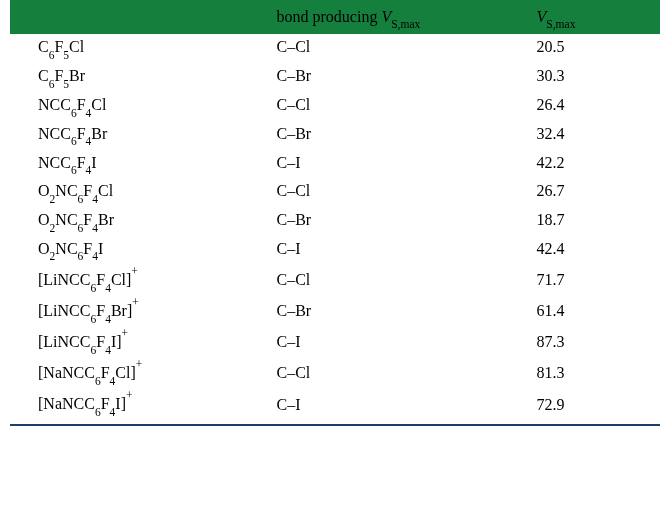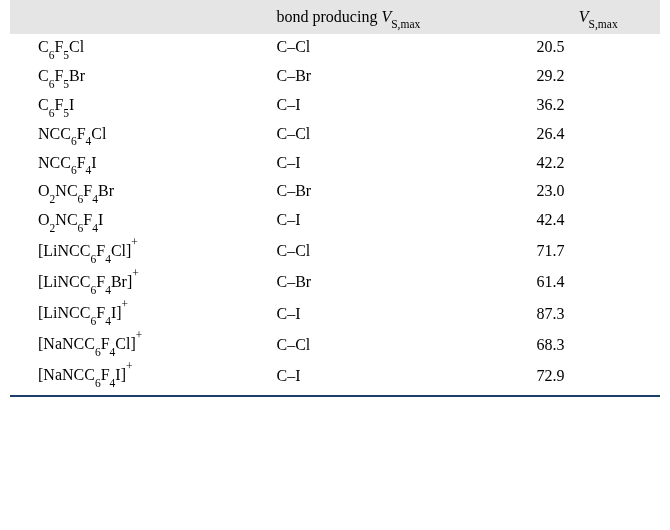--- a/index.html
+++ b/index.html
@@ -14,29 +14,29 @@
     width: 670px;
     box-sizing: border-box;
     padding: 0 10px 8px 10px;
   }
   table {
     width: 100%;
     border-collapse: collapse;
     table-layout: fixed;
   }
   thead tr {
-    background: #e5e5e5;
+    background: #15803d;
   }
   thead th {
     font-weight: normal;
     padding: 8px 0 6px 0;
   }
   thead th.col-donor { width: 41%; }
   thead th.col-bond  { width: 40%; text-align: left; }
-  thead th.col-val   { width: 19%; text-align: center; }
+  thead th.col-val   { width: 19%; text-align: left; }
   tbody td {
     padding: 4.3px 0;
     vertical-align: baseline;
     margin-top: 16px;
   }
   td.donor {
     padding-left: 28px;
   }
   td.bond { }
   td.val  { }
@@ -74,41 +74,46 @@
     </thead>
     <tbody>
     <tr>
           <td class="donor">C<sub>6</sub>F<sub>5</sub>Cl</td>
           <td class="bond">C–Cl</td>
           <td class="val">20.5</td>
         </tr>
         <tr>
           <td class="donor">C<sub>6</sub>F<sub>5</sub>Br</td>
           <td class="bond">C–Br</td>
-          <td class="val">29.2</td>
-        </tr>
-        <tr>
-          <td class="donor">C<sub>6</sub>F<sub>5</sub>I</td>
-          <td class="bond">C–I</td>
-          <td class="val">36.2</td>
+          <td class="val">30.3</td>
         </tr>
         <tr>
           <td class="donor">NCC<sub>6</sub>F<sub>4</sub>Cl</td>
           <td class="bond">C–Cl</td>
           <td class="val">26.4</td>
         </tr>
         <tr>
+          <td class="donor">NCC<sub>6</sub>F<sub>4</sub>Br</td>
+          <td class="bond">C–Br</td>
+          <td class="val">32.4</td>
+        </tr>
+        <tr>
           <td class="donor">NCC<sub>6</sub>F<sub>4</sub>I</td>
           <td class="bond">C–I</td>
           <td class="val">42.2</td>
         </tr>
         <tr>
+          <td class="donor">O<sub>2</sub>NC<sub>6</sub>F<sub>4</sub>Cl</td>
+          <td class="bond">C–Cl</td>
+          <td class="val">26.7</td>
+        </tr>
+        <tr>
           <td class="donor">O<sub>2</sub>NC<sub>6</sub>F<sub>4</sub>Br</td>
           <td class="bond">C–Br</td>
-          <td class="val">23.0</td>
+          <td class="val">18.7</td>
         </tr>
         <tr>
           <td class="donor">O<sub>2</sub>NC<sub>6</sub>F<sub>4</sub>I</td>
           <td class="bond">C–I</td>
           <td class="val">42.4</td>
         </tr>
         <tr>
           <td class="donor">[LiNCC<sub>6</sub>F<sub>4</sub>Cl]<sup>+</sup></td>
           <td class="bond">C–Cl</td>
           <td class="val">71.7</td>
@@ -119,21 +124,21 @@
           <td class="val">61.4</td>
         </tr>
         <tr>
           <td class="donor">[LiNCC<sub>6</sub>F<sub>4</sub>I]<sup>+</sup></td>
           <td class="bond">C–I</td>
           <td class="val">87.3</td>
         </tr>
         <tr>
           <td class="donor">[NaNCC<sub>6</sub>F<sub>4</sub>Cl]<sup>+</sup></td>
           <td class="bond">C–Cl</td>
-          <td class="val">68.3</td>
+          <td class="val">81.3</td>
         </tr>
         <tr>
           <td class="donor">[NaNCC<sub>6</sub>F<sub>4</sub>I]<sup>+</sup></td>
           <td class="bond">C–I</td>
           <td class="val">72.9</td>
         </tr>
       </tbody>
   </table>
   <div class="bottom-rule"></div>
 </div>

